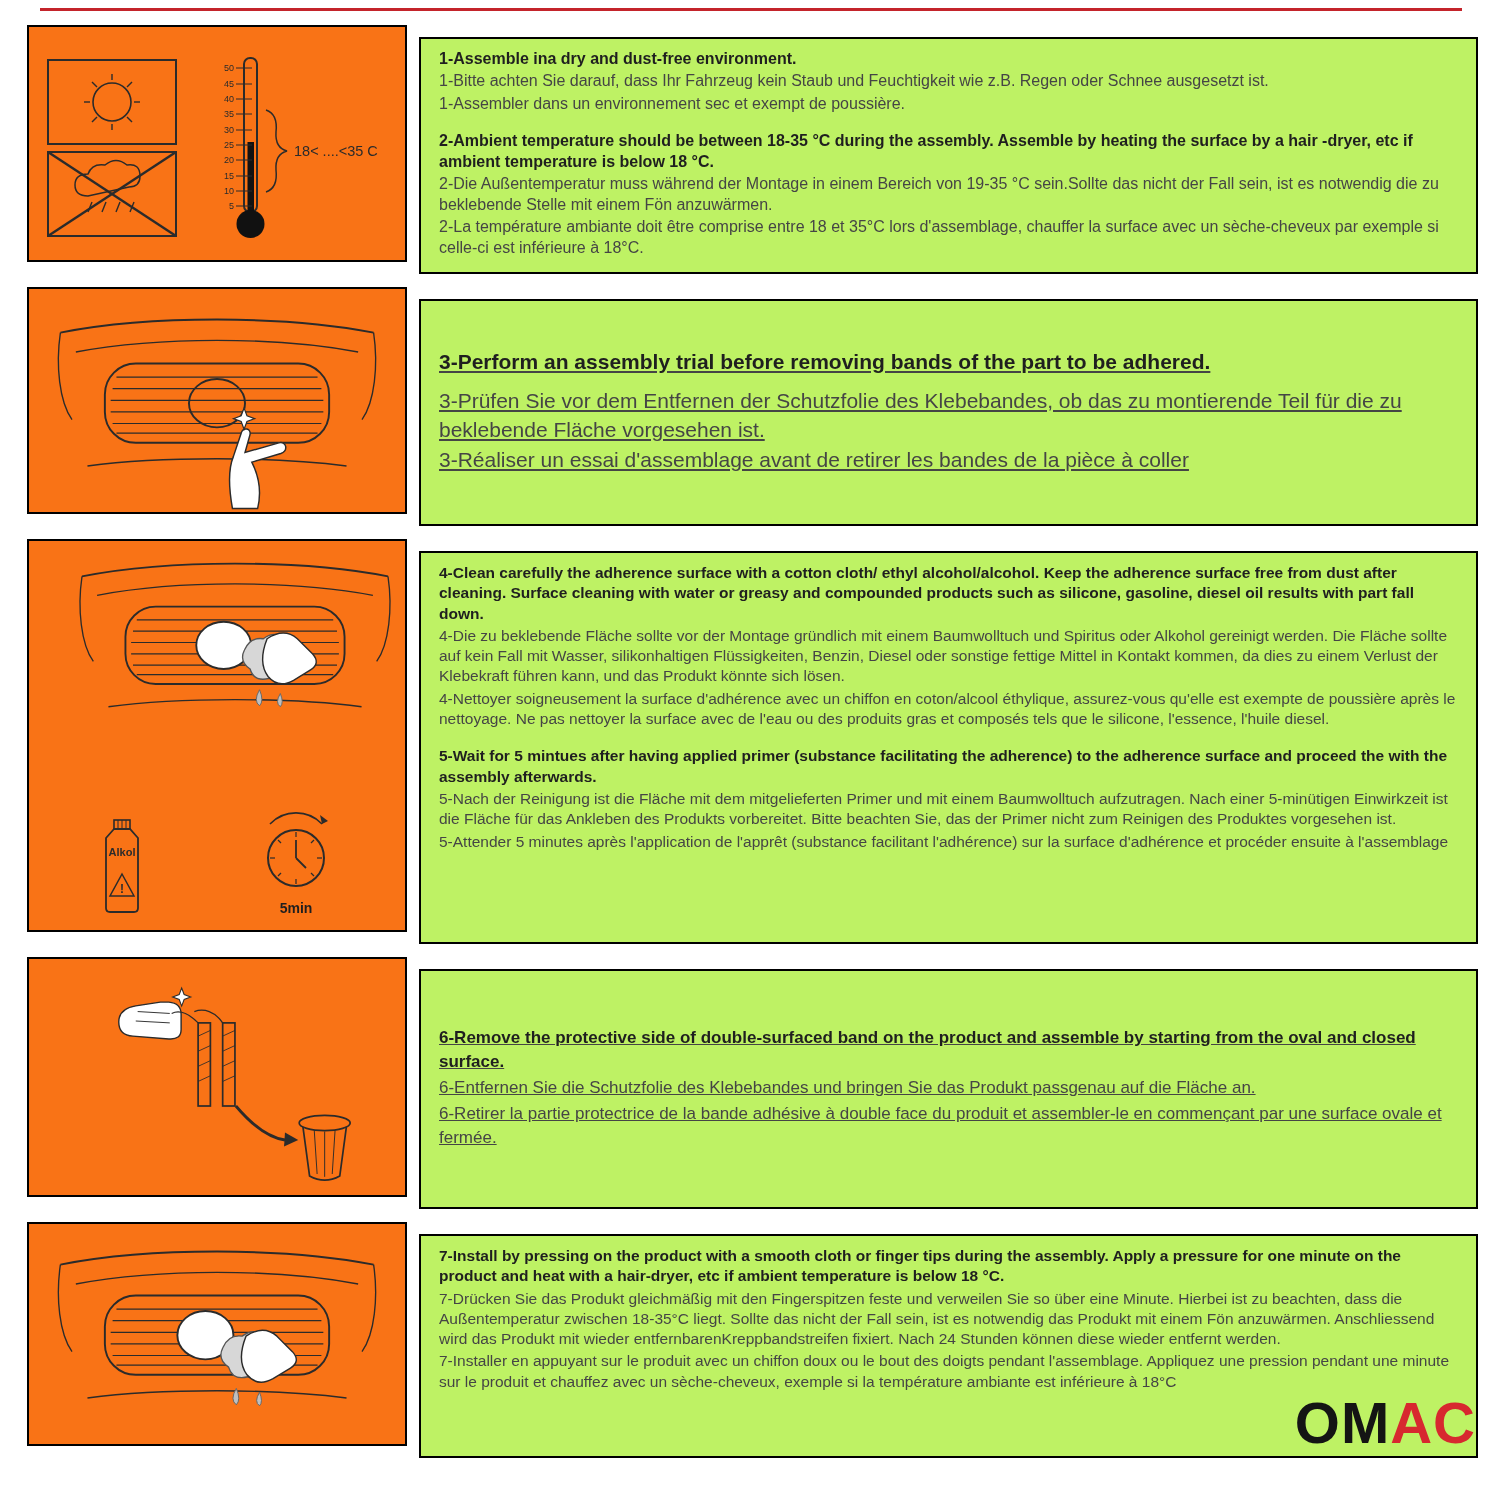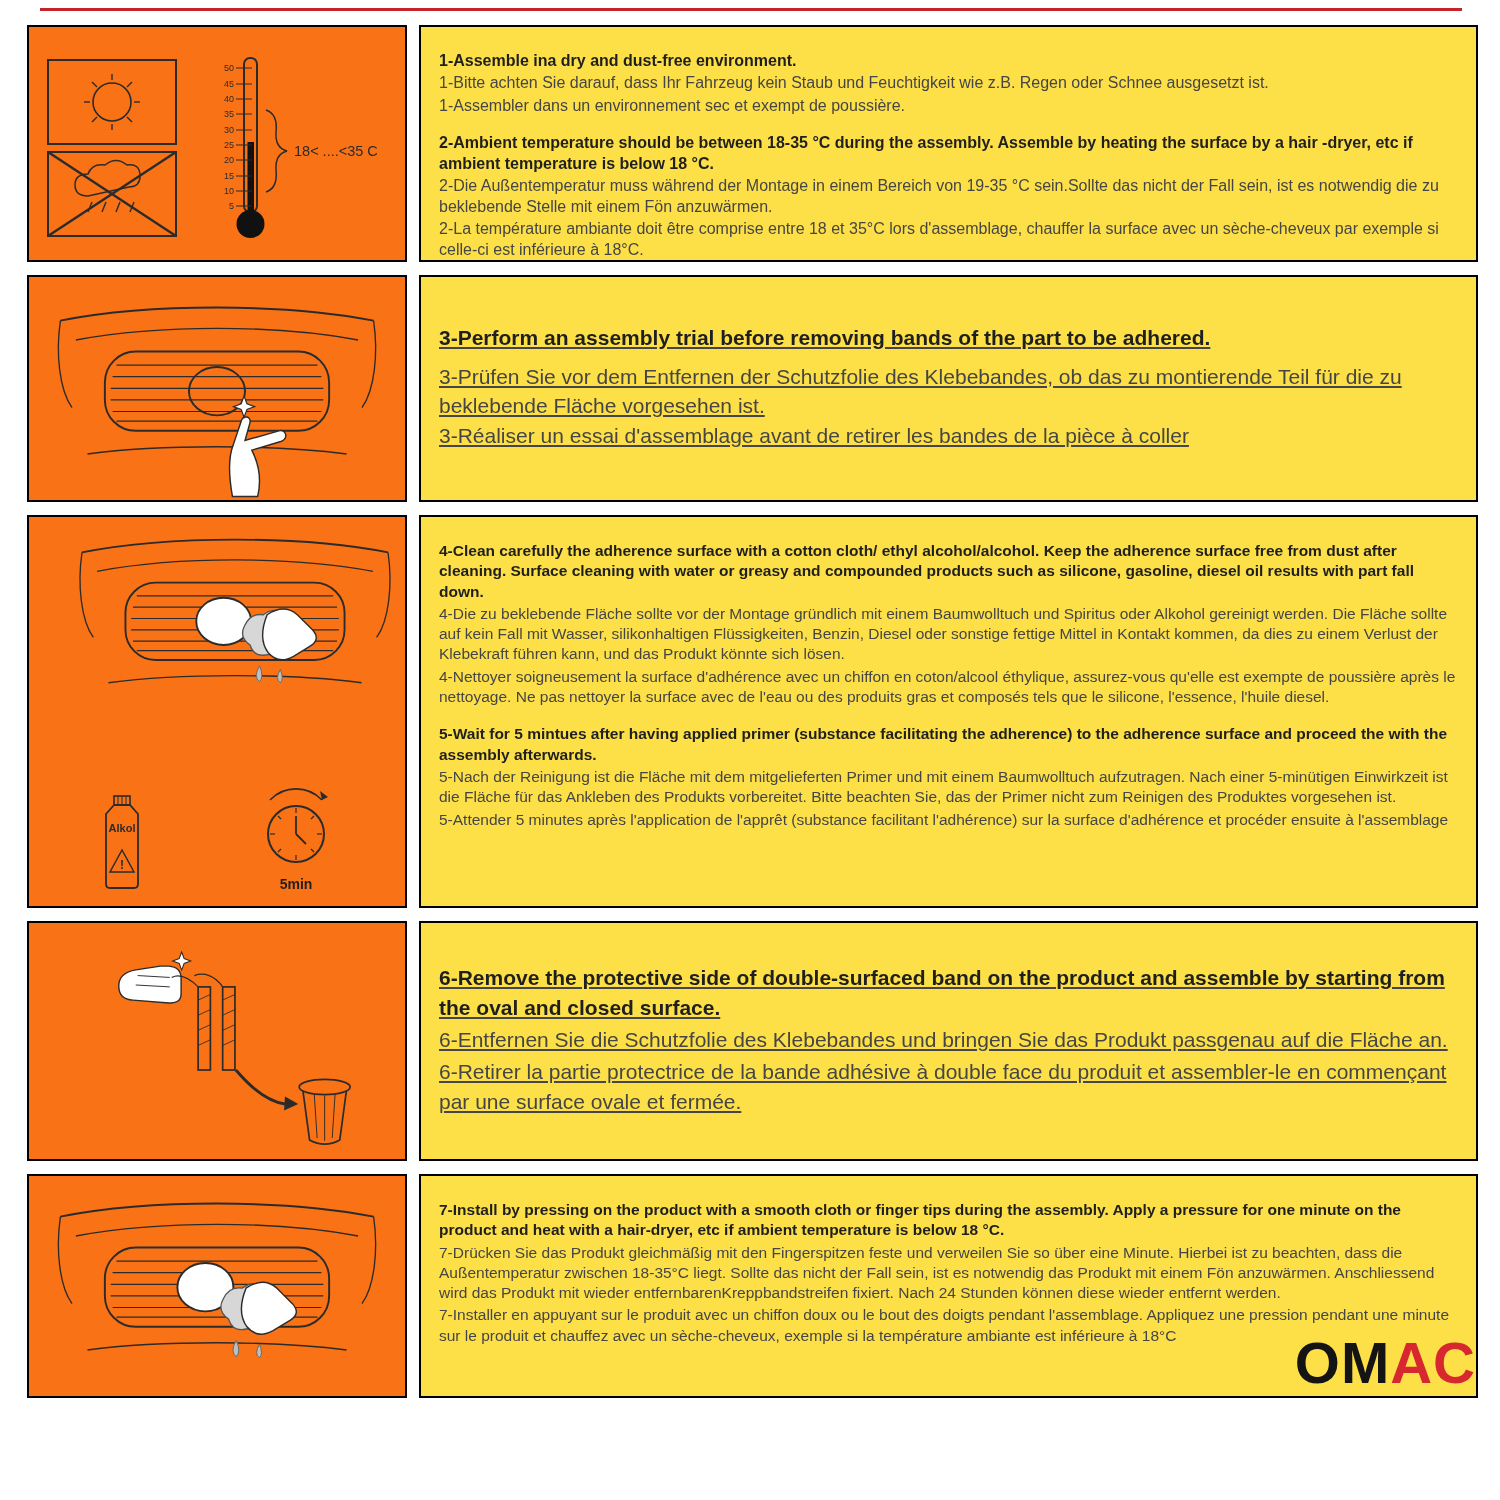--- a/index.html
+++ b/index.html
@@ -8,29 +8,29 @@
   body { width:1500px; font-family:"Liberation Sans","DejaVu Sans",sans-serif; color:var(--txt); }
   .page { width:1500px; height:1500px; overflow:hidden; background:#fff; }
 
   .header { padding:16px 40px 0 40px; }
   .header h1 { margin:0; font-size:30px; font-weight:bold; color:var(--red); letter-spacing:.4px; }
   .rule { border-bottom:3px solid var(--red); margin:8px 38px 14px 40px; }
 
   .row { display:flex; align-items:stretch; margin:0 22px 13px 27px; }
   .imgbox { flex:0 0 380px; border:2px solid var(--line); margin-right:12px;
             display:flex; align-items:flex-end; justify-content:center; background:#f97316; }
-  .textbox { flex:1; border:2px solid var(--line); padding:24px 18px; background:#fde047; }
+  .textbox { flex:1; border:2px solid var(--line); padding:10px 18px; background:#bef264;margin-top:12px; }
 
   .h-r1 { height:237px; } .h-r2 { height:227px; } .h-r3 { height:393px; }
   .h-r4 { height:240px; } .h-r5 { height:224px; }
 
   p.p { margin:0 0 2px 0; }
   .s16 { font-size:16px; line-height:1.28; }
   .s21 { font-size:21px; line-height:1.38; }
-  .s19 { font-size:21px; line-height:1.42; }
+  .s19 { font-size:17px; line-height:1.42; }
   .s15 { font-size:15.5px; line-height:1.31; }
   .b { font-weight:bold; color:var(--ink); }
   .gap { height:15px; }
   .gap-sm { height:8px; }
   .vcenter { display:flex; flex-direction:column; justify-content:center;text-decoration:underline; }
 
   .imgbox.col { flex-direction:column; justify-content:space-between; padding:10px 0; }
   .tools-row { width:100%; display:flex; align-items:flex-end; justify-content:space-around; padding:0 14px 4px 14px; }
   .tool { display:flex; flex-direction:column; align-items:center; }
   .tool-label { font-size:14px; font-weight:bold; color:var(--ink); margin-top:2px; }

